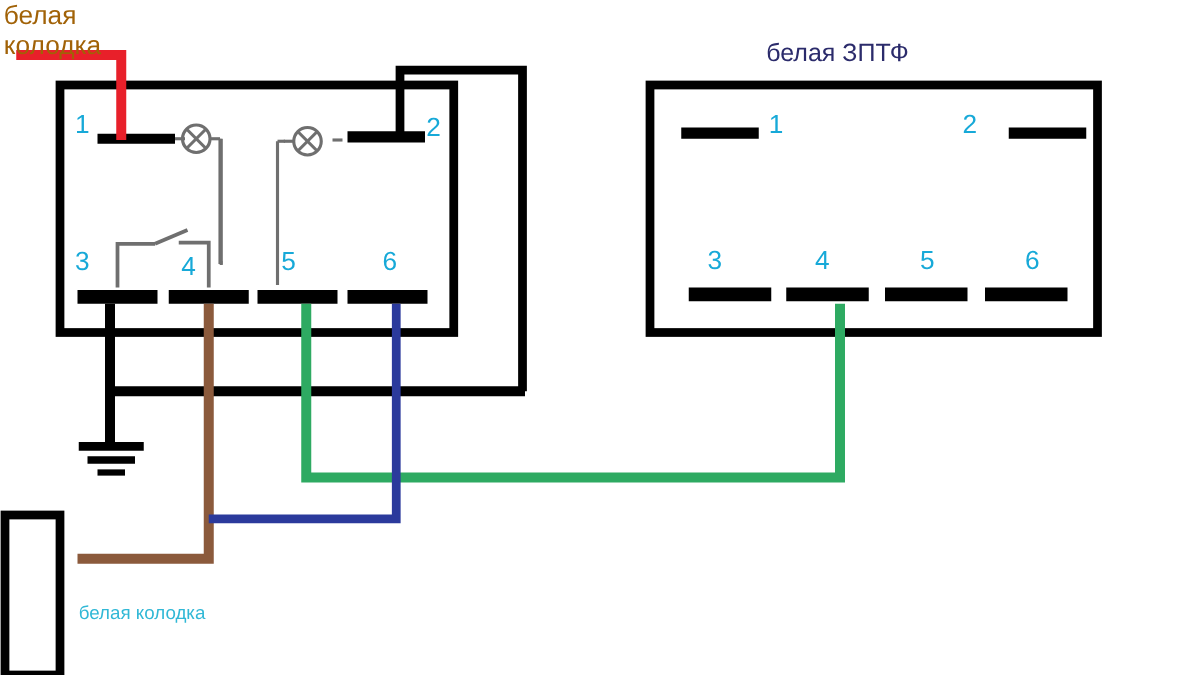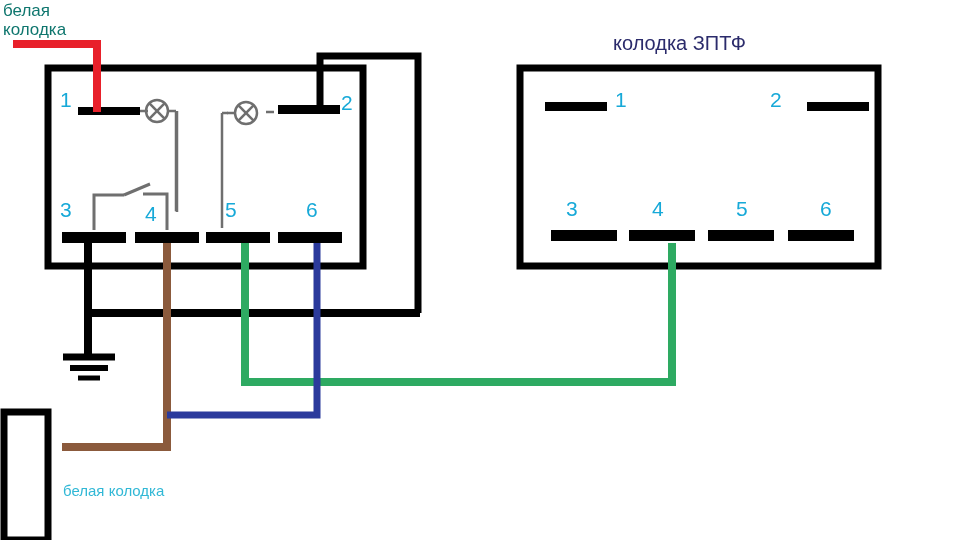--- a/index.html
+++ b/index.html
@@ -35,22 +35,22 @@
   }
   .title-right {
     left: 613px;
     top: 32px;
     font-size: 20px;
     color: #2b2b6b;
   }
   .note-tl {
     left: 3px;
     top: 1px;
-    font-size: 17px;
-    color: #0f766e;
+    font-size: 21px;
+    color: #a16207;
   }
   .note-bl {
     left: 63px;
     top: 483px;
     font-size: 15px;
     color: #31b8d6;
   }
   .term-num {
     position: absolute;
     font-size: 21px;
@@ -131,21 +131,21 @@
 
     <polyline points="245,243 245,382 672,382 672,243" fill="none" stroke="#2eaa62" stroke-width="8" stroke-linejoin="miter"></polyline>
 
     <polyline points="317,243 317,415 167,415" fill="none" stroke="#2b3a9c" stroke-width="7" stroke-linejoin="miter"></polyline>
 
     <rect x="4" y="412" width="44" height="128" fill="#ffffff" stroke="#000000" stroke-width="7"></rect>
 
   </svg>
 
 
-  <div class="lbl title-right">колодка ЗПТФ</div>
+  <div class="lbl title-right">белая ЗПТФ</div>
 
   <div class="lbl note-tl">белая
 колодка</div>
 
   <div class="lbl note-bl">белая колодка</div>
 
   <div class="term-num" style="left:60px; top:88px;">1</div>
   <div class="term-num" style="left:341px; top:91px;">2</div>
 
   <div class="term-num" style="left:60px; top:198px;">3</div>

